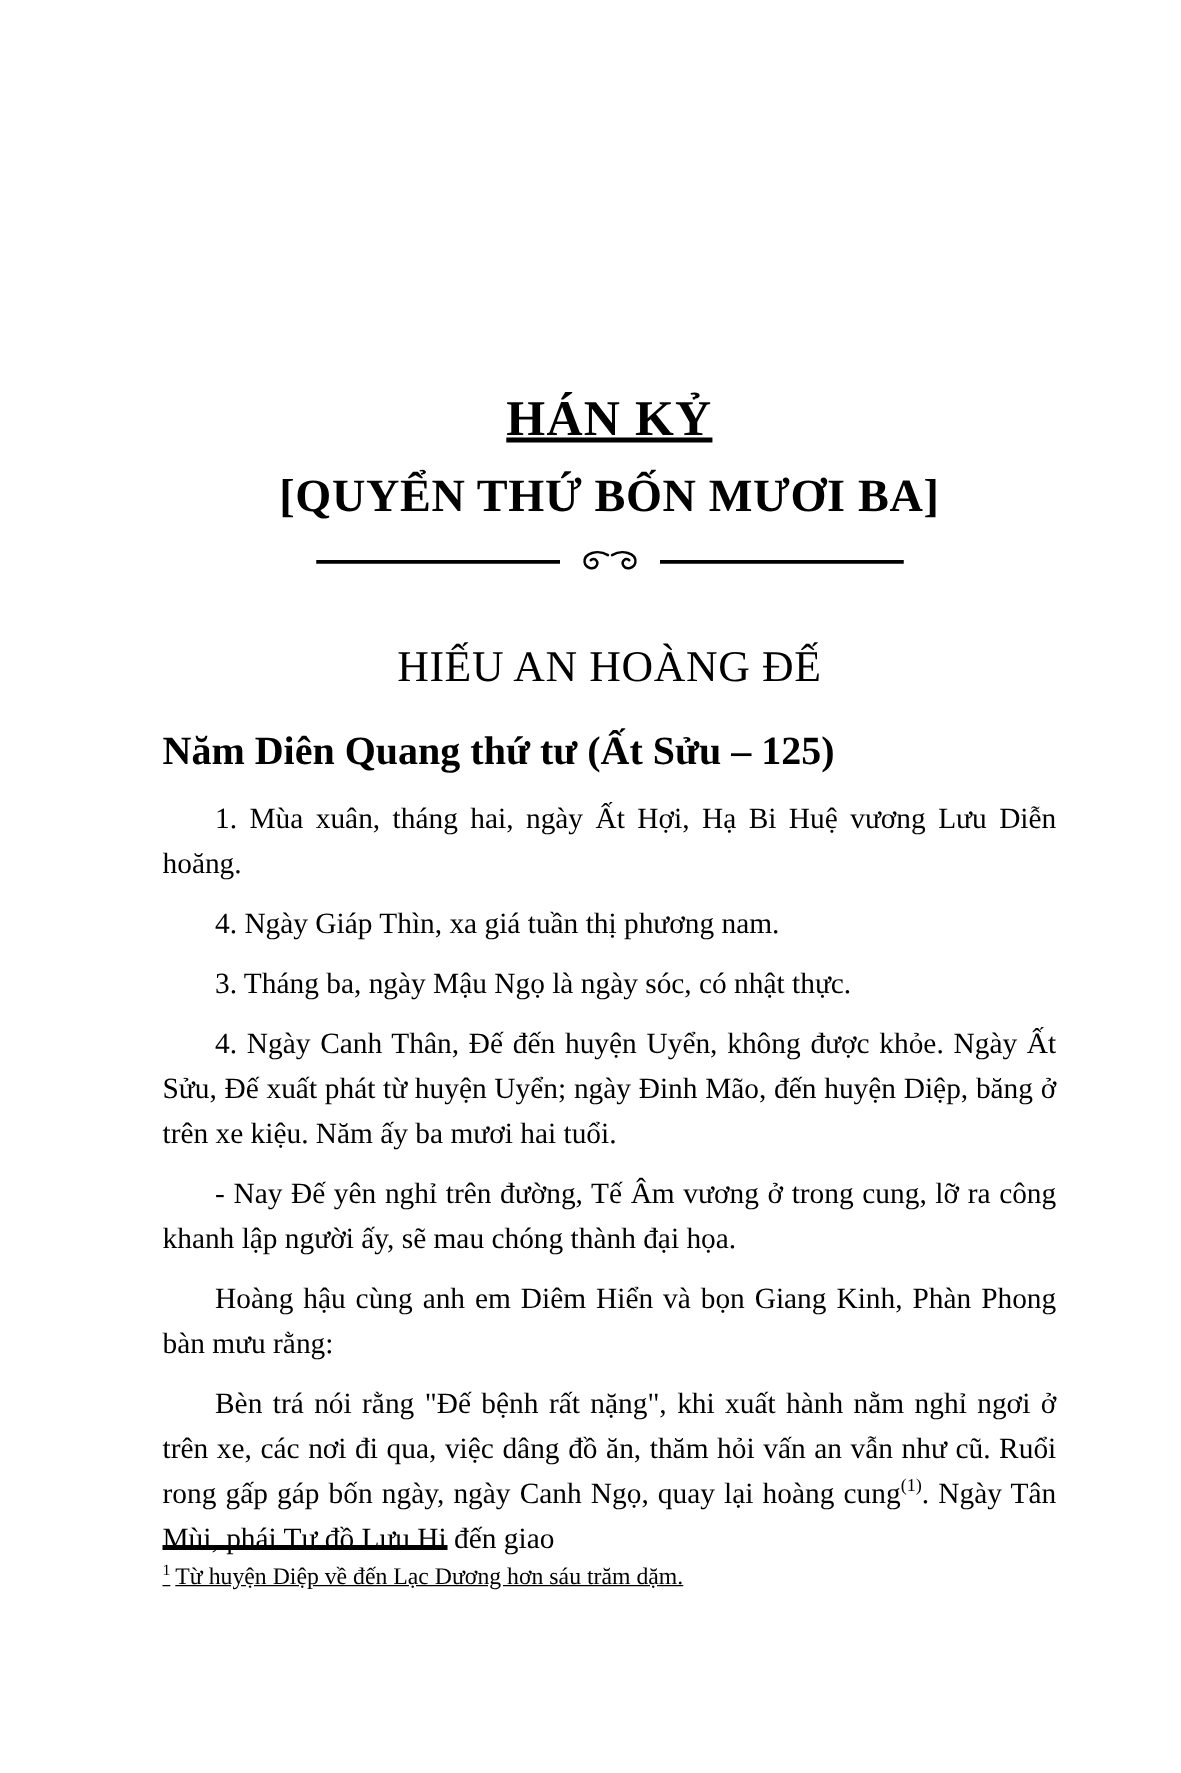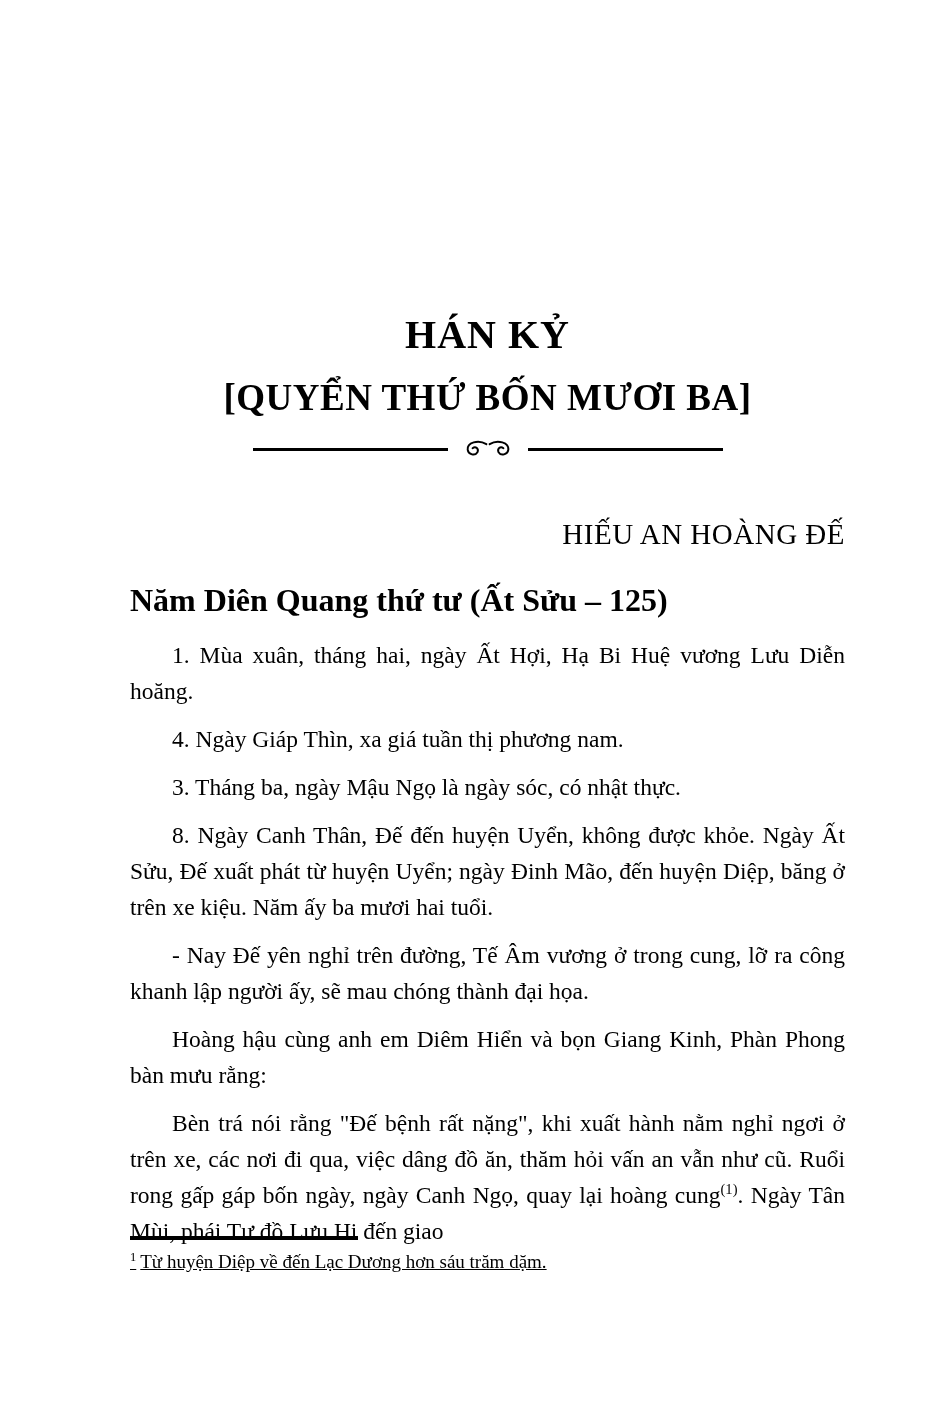--- a/index.html
+++ b/index.html
@@ -27,20 +27,21 @@
   .title-block {
     margin-top: 310px;
     text-align: center;
   }
   .book-title {
     font-size: 40px;
     font-weight: bold;
     line-height: 50px;
     margin: 13px;
     letter-spacing: 1px;
+    text-decoration: underline;
   }
   .book-subtitle {
     font-size: 37px;
     font-weight: bold;
     line-height: 50px;
     margin: 6px 0 10px 0;
     letter-spacing: 0.5px;
   }
   .divider {
     margin: 16px auto 0 auto;
@@ -55,25 +56,25 @@
     background: #000;
   }
   .divider .ornament {
     margin: 0 14px;
     display: inline-flex;
     align-items: center;
   }
   
   .section-heading {
     margin: 58px 0 0 0;
-    font-size: 29px;
+    font-size: 35px;
     font-weight: normal;
     letter-spacing: 0.5px;
     line-height: 34px;
-    text-align: right;
+    text-align: center;
   }
   .subsection-heading {
     margin: 34px 0 0 0;
     font-size: 32px;
     font-weight: bold;
     line-height: 30px;
     text-align: left;
   }
   
   .body-text {
@@ -142,21 +143,21 @@
     </div>
 
     <h1 class="section-heading">HIẾU AN HOÀNG ĐẾ</h1>
 
     <h2 class="subsection-heading">Năm Diên Quang thứ tư (Ất Sửu – 125)</h2>
 
     <div class="body-text">
       <p>1. Mùa xuân, tháng hai, ngày Ất Hợi, Hạ Bi Huệ vương Lưu Diễn hoăng.</p>
       <p>4. Ngày Giáp Thìn, xa giá tuần thị phương nam.</p>
       <p>3. Tháng ba, ngày Mậu Ngọ là ngày sóc, có nhật thực.</p>
-      <p>8. Ngày Canh Thân, Đế đến huyện Uyển, không được khỏe. Ngày Ất Sửu, Đế xuất phát từ huyện Uyển; ngày Đinh Mão, đến huyện Diệp, băng ở trên xe kiệu. Năm ấy ba mươi hai tuổi.</p>
+      <p>4. Ngày Canh Thân, Đế đến huyện Uyển, không được khỏe. Ngày Ất Sửu, Đế xuất phát từ huyện Uyển; ngày Đinh Mão, đến huyện Diệp, băng ở trên xe kiệu. Năm ấy ba mươi hai tuổi.</p>
       <p>- Nay Đế yên nghỉ trên đường, Tế Âm vương ở trong cung, lỡ ra công khanh lập người ấy, sẽ mau chóng thành đại họa.</p>
       <p>Hoàng hậu cùng anh em Diêm Hiển và bọn Giang Kinh, Phàn Phong bàn mưu rằng:</p>
       <p><span>Bèn trá nói rằng "Đế bệnh rất nặng", khi xuất hành nằm nghỉ ngơi ở trên xe, các nơi đi qua, việc dâng đồ ăn, thăm hỏi vấn an vẫn như cũ. Ruổi rong gấp gáp bốn ngày, ngày Canh Ngọ, quay lại hoàng cung</span><span class="footnote-ref">(1)</span><span>. Ngày Tân Mùi, phái Tư đồ Lưu Hi đến giao</span></p>
     </div>
 
   </div>
 
   <div class="footnote-area">
     <div class="footnote-rule"></div>
     <div class="footnote-text"><span class="footnote-marker">1</span><span>Từ huyện Diệp về đến Lạc Dương hơn sáu trăm dặm.</span></div>

